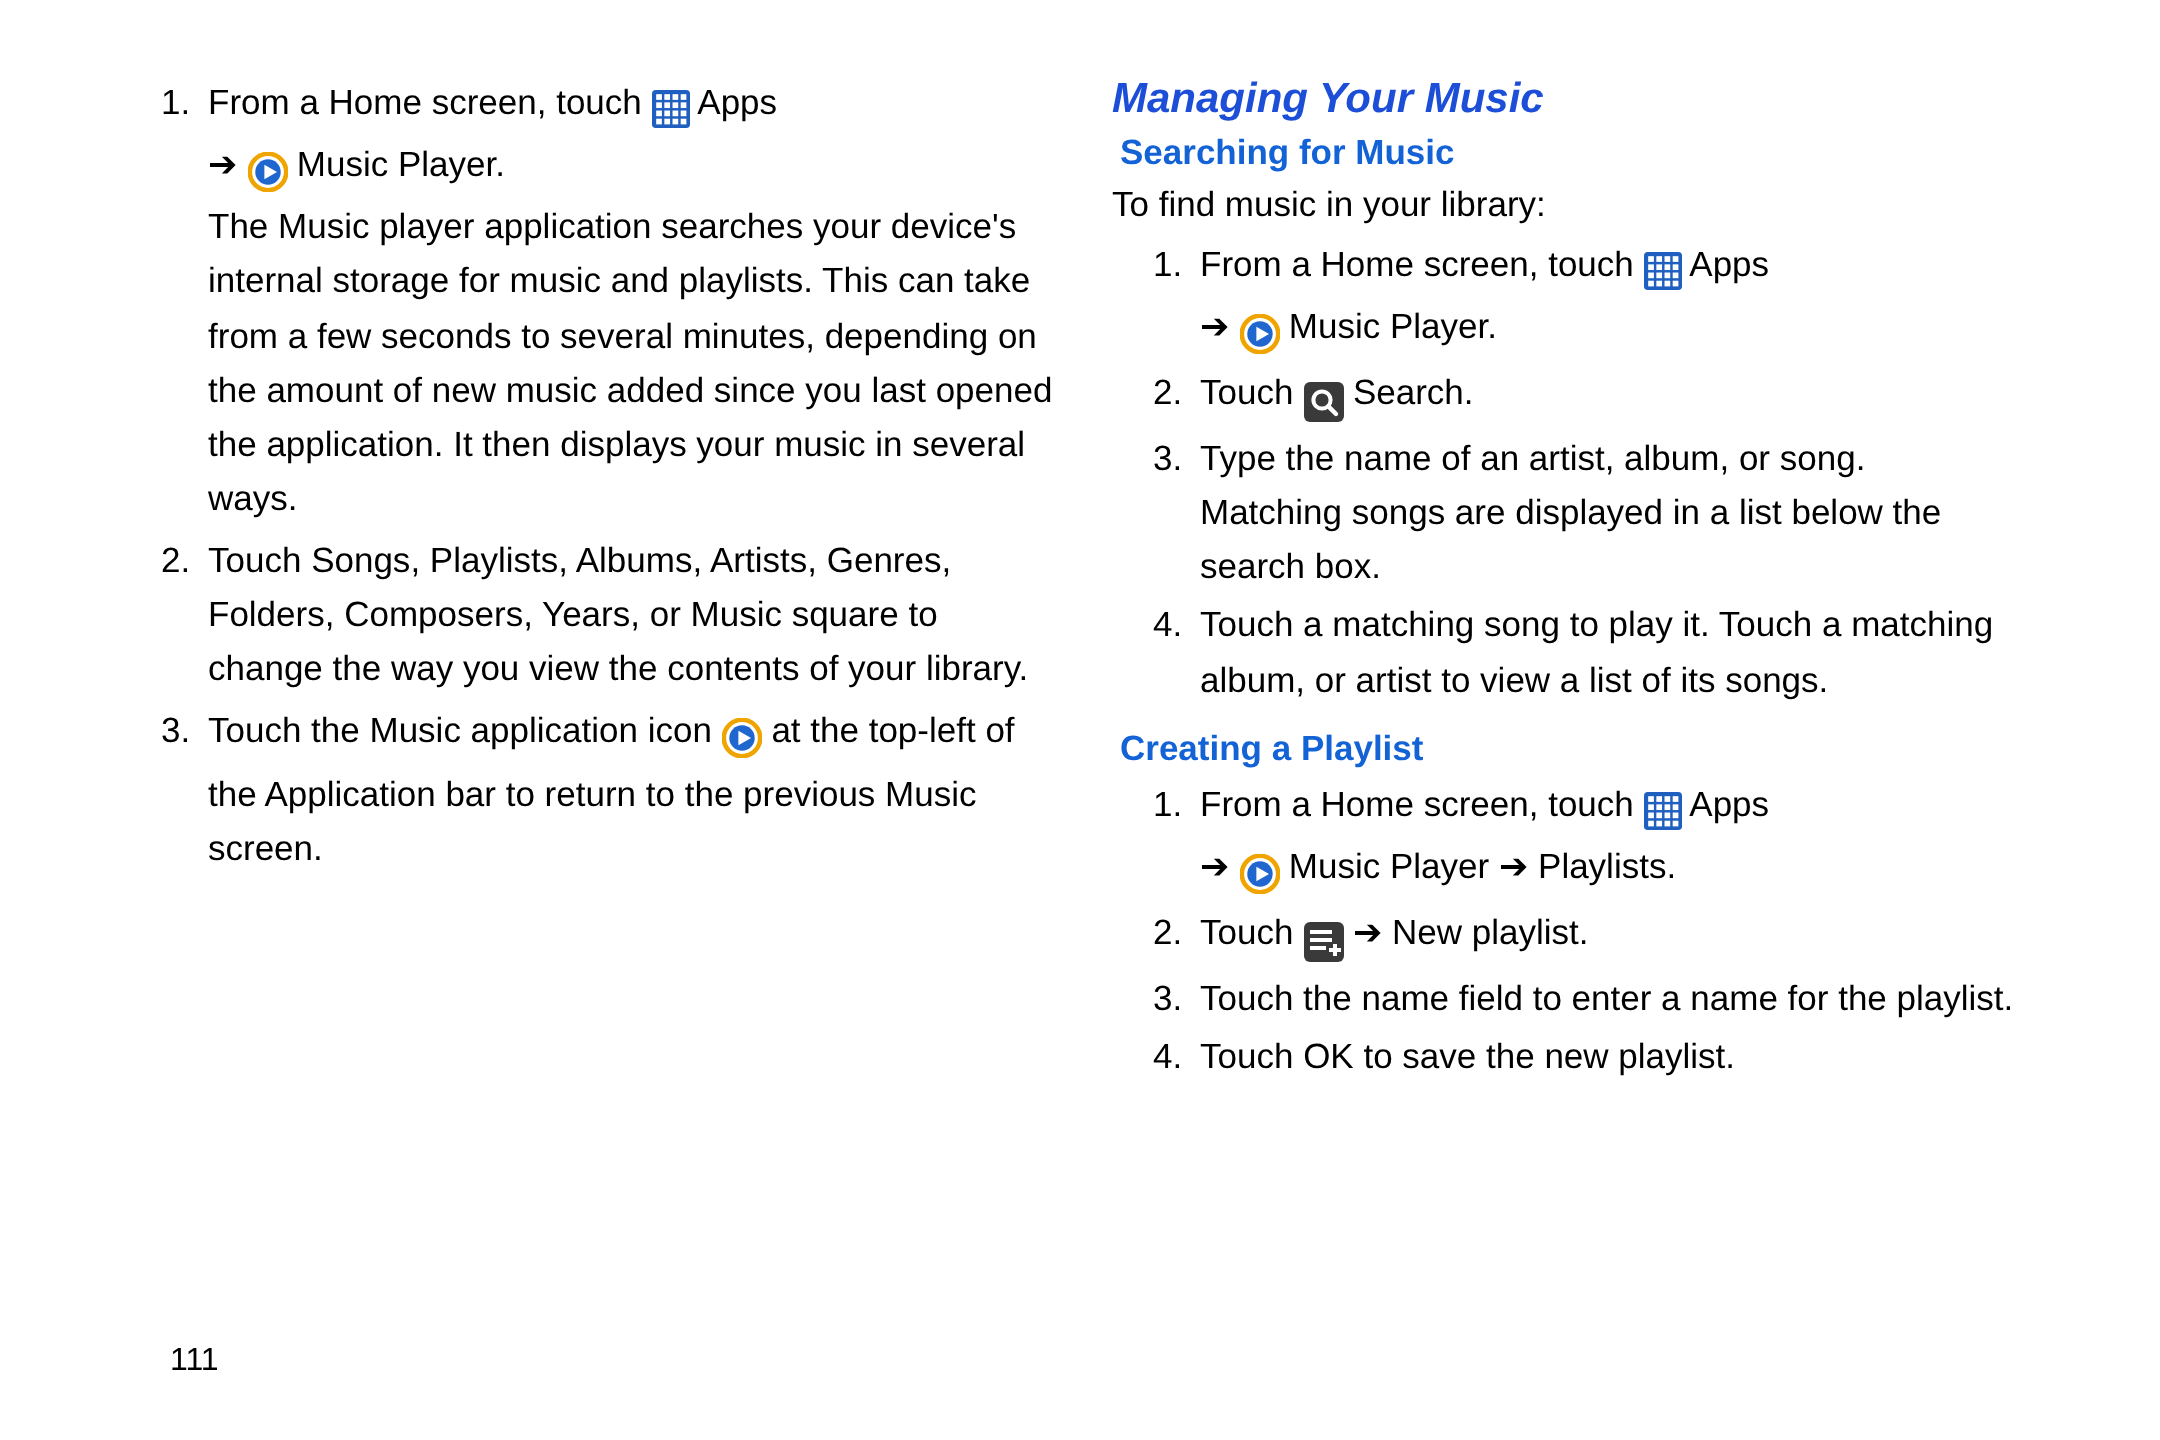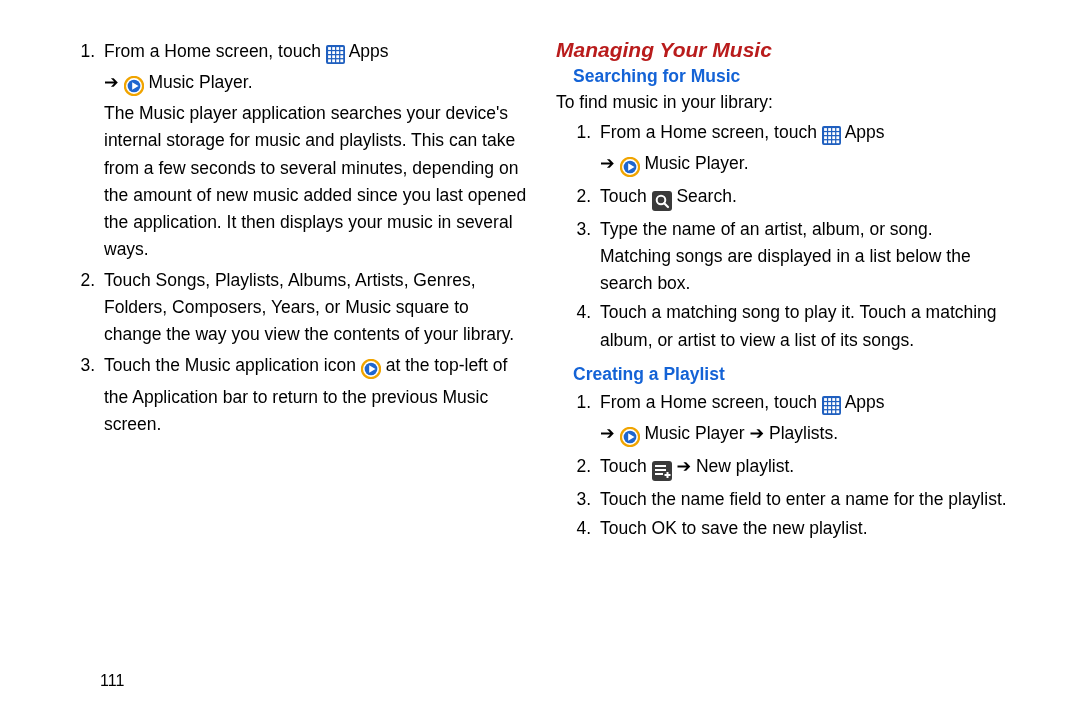--- a/index.html
+++ b/index.html
@@ -24,30 +24,30 @@
     font-weight: 900;
     color: #1463d6;
     font-size: 29px;
     margin: 0 0 6px 0;
     letter-spacing: 0.2px;
   }
   h2.sub-italic {
     font-family: Arial, Helvetica, sans-serif;
     font-style: italic;
     font-weight: 900;
-    color: #b91c1c;
+    color: #1d4ed8;
     font-size: 21px;
     margin: 0 0 4px 0;
   }
   h3.sub-blue {
     font-family: Arial, Helvetica, sans-serif;
     font-weight: 900;
     color: #1463d6;
     font-size: 17.5px;
-    margin: 0 0 4px 17px;
+    margin: 0 0 4px 4px;
   }
   p.intro {
     margin: 4px 0 4px 8px;
     line-height: 1.35;
   }
   p.intro2 {
     margin: 3px 0 4px 0;
     line-height: 1.35;
   }
   ol {
@@ -61,21 +61,21 @@
   }
   ol.tight li { margin-bottom: 2px; }
   .b { font-weight: normal; }
   .icon {
     display: inline-block;
     vertical-align: -4px;
   }
   .page-num {
     position: absolute;
     top: 672px;
-    left: 100px;
+    left: 85px;
     font-size: 16px;
   }
 
   
   .i-apps { width: 19px; height: 19px; vertical-align: -3px; }
   .i-play { width: 20px; height: 20px; vertical-align: -4px; }
   .i-search { width: 20px; height: 20px; vertical-align: -5px; }
   .i-add { width: 20px; height: 20px; vertical-align: -5px; }
 </style>
 </head>

